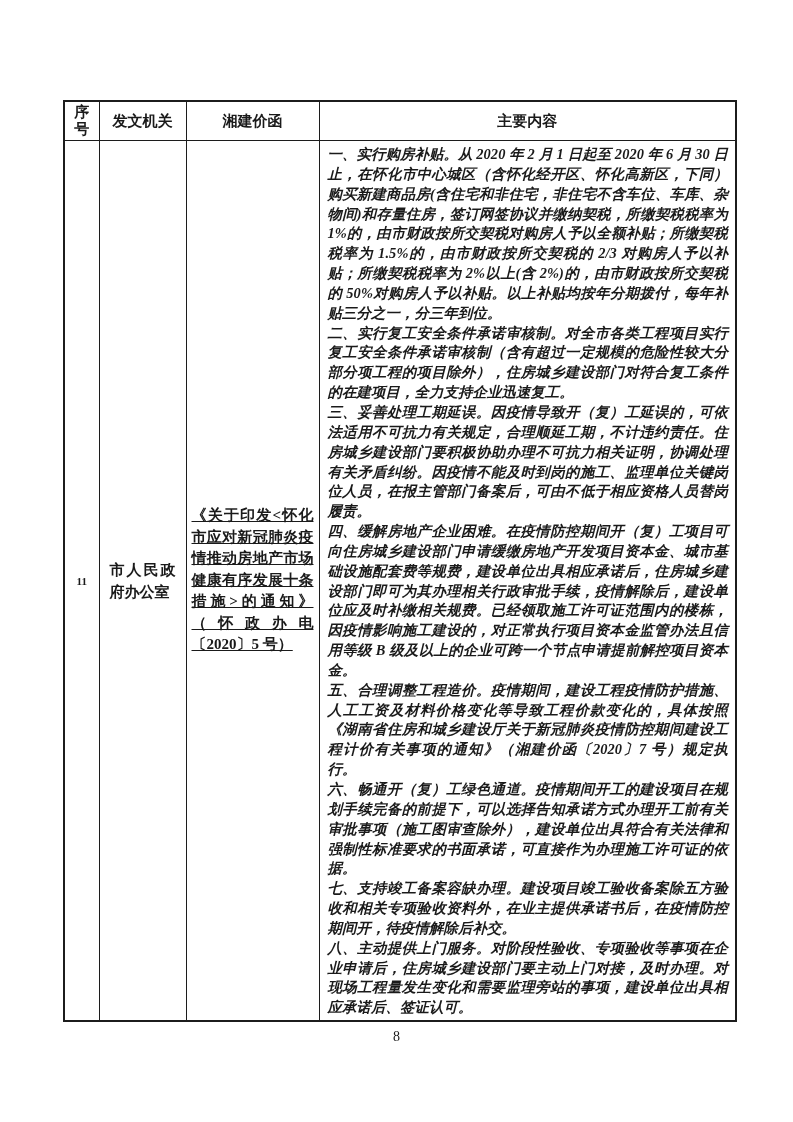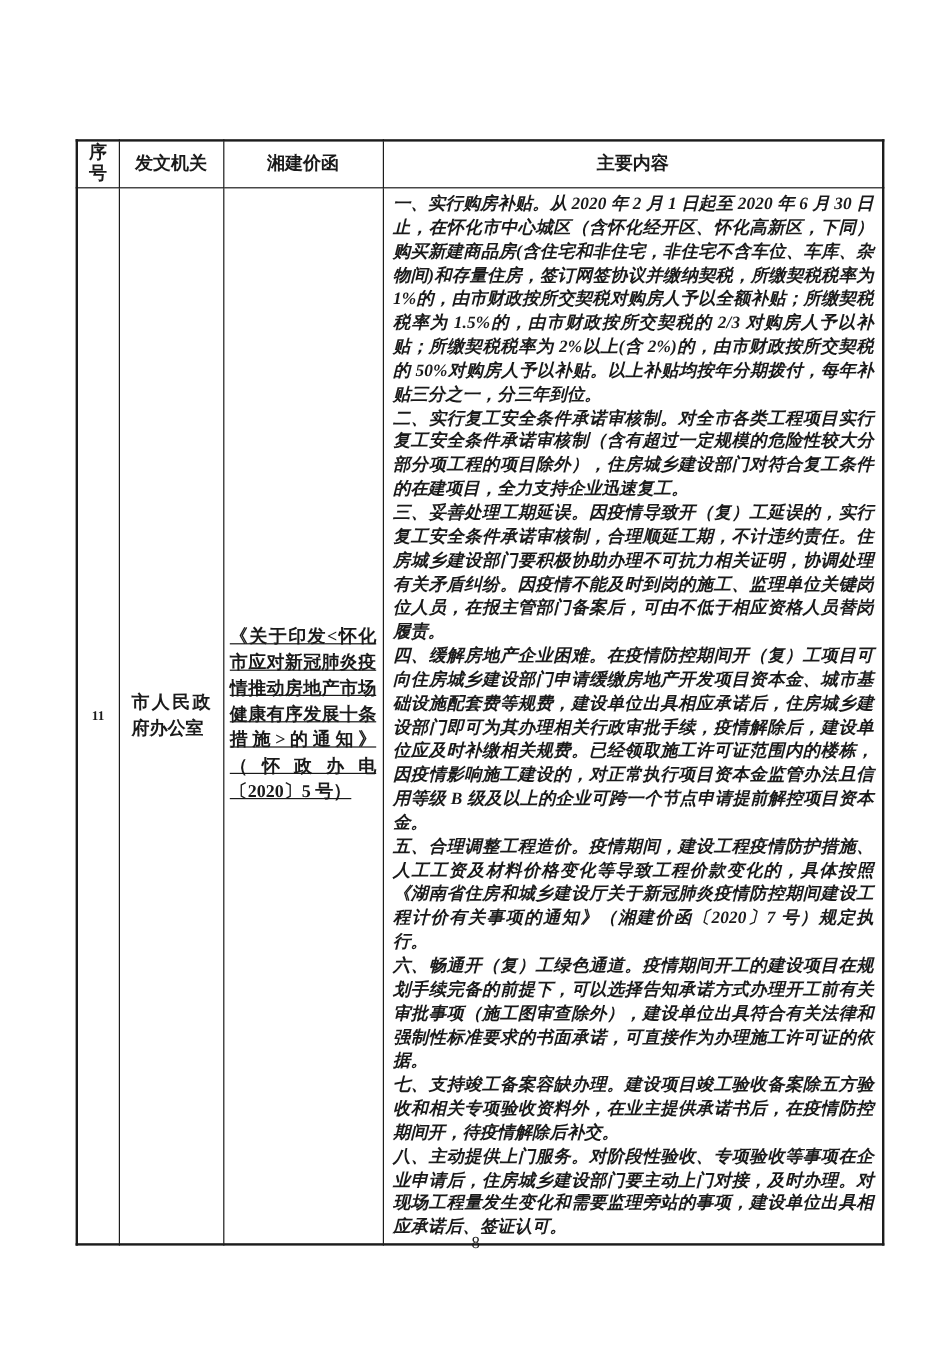--- a/index.html
+++ b/index.html
@@ -10,21 +10,21 @@
     color: #1a1a1a;
   }
   .page {
     position: relative;
     width: 793px; height: 1122px;
     background: #ffffff;
     overflow: hidden;
   }
   table.doc-table {
     position: absolute;
-    left: 63px; top: 116px;
+    left: 63px; top: 100px;
     width: 672px;
     table-layout: fixed;
     border-collapse: collapse;
     border: 2px solid #1c1c1c;
   }
   .doc-table th, .doc-table td {
     border: 1.5px solid #1c1c1c;
     font-weight: bold;
     color: #1a1a1a;
     overflow: hidden;
@@ -106,21 +106,21 @@
         <td class="cell-seq">11</td>
         <td class="cell-agency">
           <div class="agency-text">市人民政府办公室</div>
         </td>
         <td class="cell-docname">
           <div class="docname-text">《关于印发&lt;怀化市应对新冠肺炎疫情推动房地产市场健康有序发展十条措施&gt;的通知》（怀政办电〔2020〕5 号）</div>
         </td>
         <td class="cell-content">
           <div class="para">一、实行购房补贴。从 2020 年 2 月 1 日起至 2020 年 6 月 30 日止，在怀化市中心城区（含怀化经开区、怀化高新区，下同）购买新建商品房(含住宅和非住宅，非住宅不含车位、车库、杂物间)和存量住房，签订网签协议并缴纳契税，所缴契税税率为 1%的，由市财政按所交契税对购房人予以全额补贴；所缴契税税率为 1.5%的，由市财政按所交契税的 2/3 对购房人予以补贴；所缴契税税率为 2%以上(含 2%)的，由市财政按所交契税的 50%对购房人予以补贴。以上补贴均按年分期拨付，每年补贴三分之一，分三年到位。</div>
           <div class="para">二、实行复工安全条件承诺审核制。对全市各类工程项目实行复工安全条件承诺审核制（含有超过一定规模的危险性较大分部分项工程的项目除外），住房城乡建设部门对符合复工条件的在建项目，全力支持企业迅速复工。</div>
-          <div class="para">三、妥善处理工期延误。因疫情导致开（复）工延误的，实行复工安全条件承诺审核制，合理顺延工期，不计违约责任。住房城乡建设部门要积极协助办理不可抗力相关证明，协调处理有关矛盾纠纷。因疫情不能及时到岗的施工、监理单位关键岗位人员，在报主管部门备案后，可由不低于相应资格人员替岗履责。</div>
+          <div class="para">三、妥善处理工期延误。因疫情导致开（复）工延误的，可依法适用不可抗力有关规定，合理顺延工期，不计违约责任。住房城乡建设部门要积极协助办理不可抗力相关证明，协调处理有关矛盾纠纷。因疫情不能及时到岗的施工、监理单位关键岗位人员，在报主管部门备案后，可由不低于相应资格人员替岗履责。</div>
           <div class="para">四、缓解房地产企业困难。在疫情防控期间开（复）工项目可向住房城乡建设部门申请缓缴房地产开发项目资本金、城市基础设施配套费等规费，建设单位出具相应承诺后，住房城乡建设部门即可为其办理相关行政审批手续，疫情解除后，建设单位应及时补缴相关规费。已经领取施工许可证范围内的楼栋，因疫情影响施工建设的，对正常执行项目资本金监管办法且信用等级 B 级及以上的企业可跨一个节点申请提前解控项目资本金。</div>
           <div class="para">五、合理调整工程造价。疫情期间，建设工程疫情防护措施、人工工资及材料价格变化等导致工程价款变化的，具体按照《湖南省住房和城乡建设厅关于新冠肺炎疫情防控期间建设工程计价有关事项的通知》（湘建价函〔2020〕7 号）规定执行。</div>
           <div class="para">六、畅通开（复）工绿色通道。疫情期间开工的建设项目在规划手续完备的前提下，可以选择告知承诺方式办理开工前有关审批事项（施工图审查除外），建设单位出具符合有关法律和强制性标准要求的书面承诺，可直接作为办理施工许可证的依据。</div>
           <div class="para">七、支持竣工备案容缺办理。建设项目竣工验收备案除五方验收和相关专项验收资料外，在业主提供承诺书后，在疫情防控期间开，待疫情解除后补交。</div>
           <div class="para">八、主动提供上门服务。对阶段性验收、专项验收等事项在企业申请后，住房城乡建设部门要主动上门对接，及时办理。对现场工程量发生变化和需要监理旁站的事项，建设单位出具相应承诺后、签证认可。</div>
         </td>
       </tr>
     </tbody>
   </table>
 

